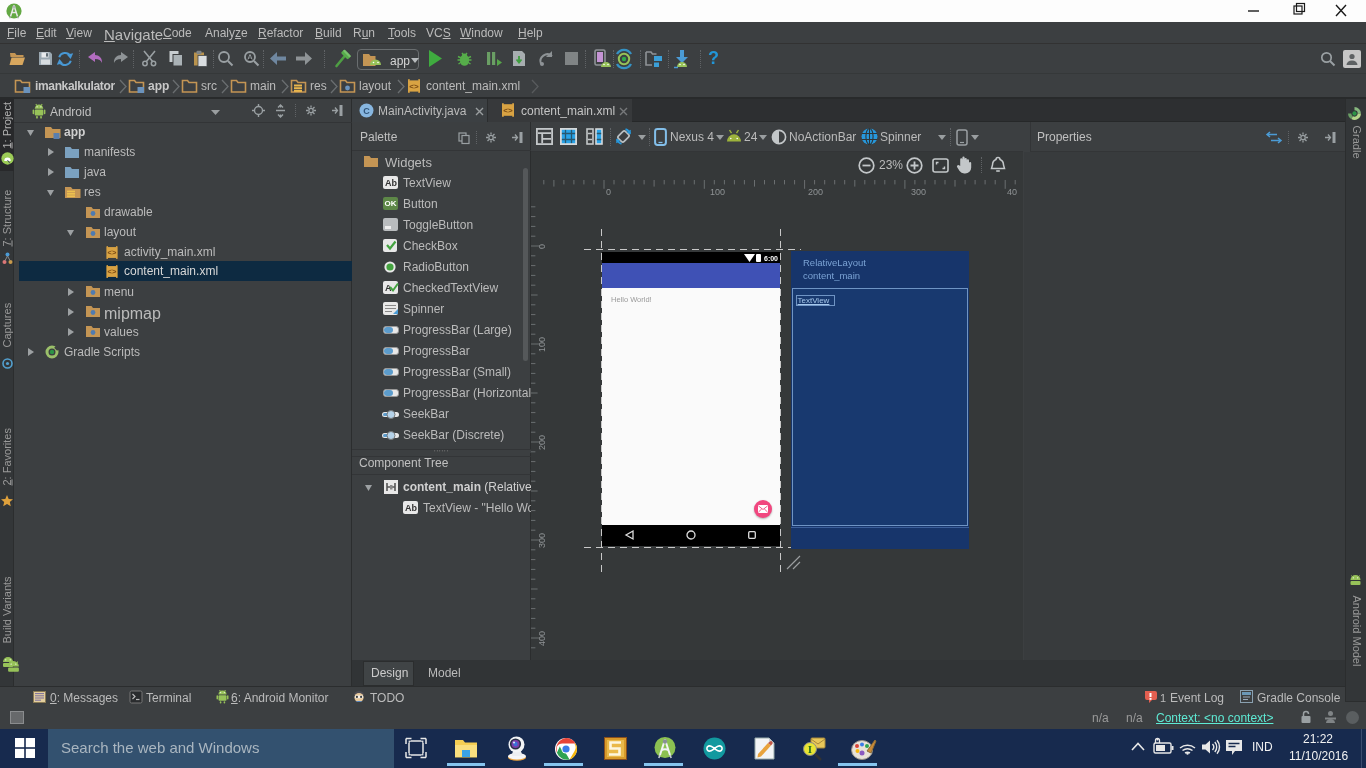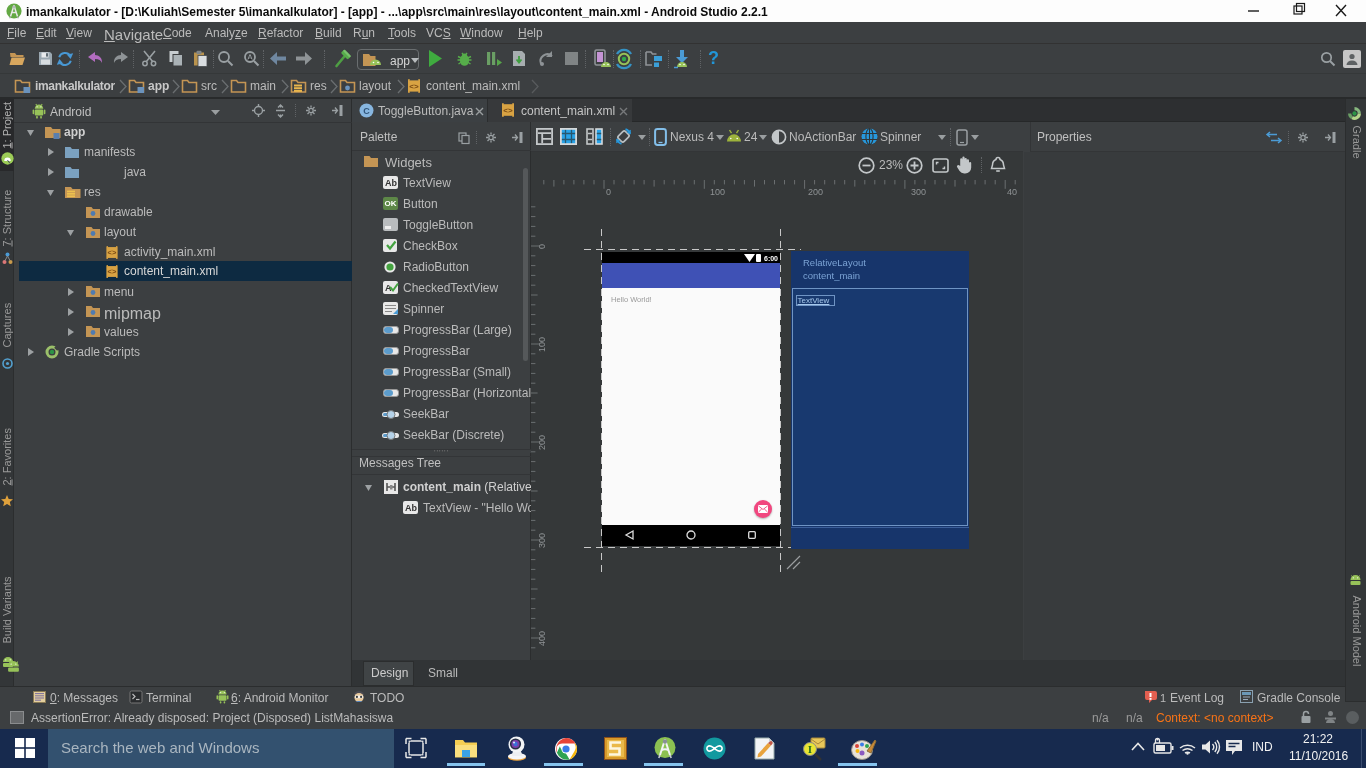--- a/index.html
+++ b/index.html
@@ -17,21 +17,20 @@
 <body>
 <div id="root">
 
 <div class="ab" style="left:0;top:0;width:1366px;height:22px;background:#fdfdfd;"></div>
 <svg class="ab" style="left:6px;top:3px;" width="16" height="16" viewBox="0 0 16 16">
  <circle cx="8" cy="8" r="7.6" fill="#63a843"></circle>
  <path d="M8 2.5 L11.5 13.5 M8 2.5 L4.5 13.5 M5.6 9.5 h4.8" stroke="#e8e8e8" stroke-width="1.5" fill="none"></path>
  <circle cx="8" cy="4" r="1.6" fill="#b5b8ba"></circle>
  <path d="M4.5 13.5 L3.6 15.2 M11.5 13.5 L12.4 15.2" stroke="#9aa0a3" stroke-width="1.2"></path>
 </svg>
-<div class="tx" style="left:26px;top:6px;color:#0a0a0a;font-size:12px;font-weight:bold;">imankalkulator - [D:\Kuliah\Semester 5\imankalkulator] - [app] - ...\app\src\main\res\layout\content_main.xml - Android Studio 2.2.1</div>
 <svg class="ab" style="left:1248px;top:4px;" width="110" height="14" viewBox="0 0 110 14">
  <path d="M0 7 h11" stroke="#1a1a1a" stroke-width="1.4"></path>
  <rect x="46" y="2" width="8" height="8" fill="none" stroke="#1a1a1a" stroke-width="1.2"></rect>
  <rect x="48.5" y="-0.5" width="8" height="8" fill="none" stroke="#1a1a1a" stroke-width="1.2"></rect>
  <path d="M88 1 L98 12 M98 1 L88 12" stroke="#1a1a1a" stroke-width="1.4"></path>
 </svg>
 
 <div class="ab" style="left:0;top:22px;width:1366px;height:22px;background:#3c3f41;border-bottom:1px solid #323232;"></div>
 <div class="tx" style="top:27px;left:7px;font-size:12px;"><u>F</u>ile</div>
 <div class="tx" style="top:27px;left:36px;font-size:12px;"><u>E</u>dit</div>
@@ -326,21 +325,21 @@
 <svg class="ab" style="left:64px;top:146px;" width="16" height="13" viewBox="0 0 16 13">
  <path d="M1 1 h5.5 l1.5 2 h7 v9 h-14z" fill="#7ba1c0"></path>
 </svg>
 <div class="tx" style="left:84px;top:146px;font-size:12px;">manifests</div>
 <svg class="ab" style="left:46px;top:167px;" width="9" height="10">
       <path d="M2 1 L8 5 L2 9 z" fill="#9da1a3"></path>
     </svg>
 <svg class="ab" style="left:64px;top:166px;" width="16" height="13" viewBox="0 0 16 13">
  <path d="M1 1 h5.5 l1.5 2 h7 v9 h-14z" fill="#7ba1c0"></path>
 </svg>
-<div class="tx" style="left:84px;top:166px;font-size:12px;margin-left:40px;">java</div>
+<div class="tx" style="left:84px;top:166px;font-size:12px;">java</div>
 <svg class="ab" style="left:46px;top:188px;" width="9" height="9">
       <path d="M1 2 h7 L4.5 8 z" fill="#9da1a3"></path>
     </svg>
 <svg class="ab" style="left:64px;top:186px;" width="17" height="13" viewBox="0 0 17 13">
  <path d="M1 1 h6 l1.5 2 h8 v9 h-15.5z" fill="#c49554"></path>
       <rect x="3" y="4.6" width="8" height="1.7" fill="#ecc04e"></rect>
       <rect x="3" y="7" width="8" height="1.7" fill="#ecc04e"></rect>
       <rect x="3" y="9.4" width="8" height="1.7" fill="#ecc04e"></rect>
 </svg>
 <div class="tx" style="left:84px;top:186px;font-size:12px;">res</div>
@@ -406,21 +405,21 @@
 </svg>
 <div class="tx" style="left:64px;top:346px;font-size:12px;">Gradle Scripts</div>
 
 <div class="ab" style="left:352px;top:99px;width:993px;height:23px;background:#2d2f31;border-bottom:1px solid #262829;"></div>
 <div class="ab" style="left:352px;top:99px;width:136px;height:23px;background:#3c4043;border-right:1px solid #2b2d2e;"></div>
 <div class="ab" style="left:488px;top:99px;width:144px;height:23px;background:#37393b;"></div>
 <svg class="ab" style="left:359px;top:103px;" width="15" height="15" viewBox="0 0 15 15">
  <circle cx="7.5" cy="7.5" r="7" fill="#87b6e0"></circle>
       <text x="7.5" y="11" font-size="9" font-weight="bold" fill="#31557a" text-anchor="middle" font-family="Liberation Sans">C</text>
 </svg>
-<div class="tx" style="left:378px;top:105px;font-size:12px;">ToggleButton.java</div>
+<div class="tx" style="left:378px;top:105px;font-size:12px;">MainActivity.java</div>
 <svg class="ab" style="left:475px;top:107px;" width="9" height="9">
       <path d="M1 1 L8 8 M8 1 L1 8" stroke="#9a9ea0" stroke-width="1.4"></path>
     </svg>
 <svg class="ab" style="left:501px;top:102px;" width="14" height="16" viewBox="0 0 14 16">
  <rect x="1" y="1" width="12" height="14" rx="1" fill="#d9a343"></rect>
  <rect x="2.6" y="0" width="8.8" height="2.2" fill="#37393b"></rect>
       <rect x="2.6" y="13.8" width="8.8" height="2.2" fill="#37393b"></rect>
  <text x="7" y="11" font-size="8" font-weight="bold" fill="#7a4a14" text-anchor="middle" font-family="Liberation Sans">&lt;&gt;</text>
 </svg>
 <div class="tx" style="left:521px;top:105px;font-size:12px;color:#c4c4c4;">content_main.xml</div>
@@ -503,39 +502,39 @@
       <rect x="1" y="5" width="8" height="3" rx="1.5" fill="#5c9ccc"></rect>
       <circle cx="9" cy="6.5" r="4" fill="#b5d2e8" stroke="#777" stroke-width="1"></circle>
 </svg>
 <div class="tx" style="left:403px;top:429px;font-size:12px;">SeekBar (Discrete)</div>
 
 <div class="ab" style="left:523px;top:168px;width:5px;height:193px;background:#55585a;border-radius:3px;"></div>
 
 <div class="ab" style="left:352px;top:449px;width:179px;height:4px;background:#3c3f41;border-top:1px solid #333537;"></div>
 <div class="tx" style="left:434px;top:449px;font-size:8px;color:#777;letter-spacing:1px;">''''''</div>
 <div class="ab" style="left:352px;top:456px;width:179px;height:1px;background:#333537;"></div>
-<div class="tx" style="left:359px;top:457px;font-size:12px;color:#c0c0c0;">Messages Tree</div>
+<div class="tx" style="left:359px;top:457px;font-size:12px;color:#c0c0c0;">Component Tree</div>
 <div class="ab" style="left:352px;top:474px;width:179px;height:1px;background:#333537;"></div>
 <svg class="ab" style="left:364px;top:483px;" width="9" height="9">
       <path d="M1 2 h7 L4.5 8 z" fill="#9da1a3"></path>
     </svg>
 <svg class="ab" style="left:384px;top:480px;" width="14" height="14" viewBox="0 0 14 14">
  <rect x="0" y="0" width="14" height="14" fill="#e8e8e8"></rect>
       <path d="M3 3 v8 M11 3 v8 M3 7 h3 M11 7 h-3" stroke="#555" stroke-width="1.6"></path>
       <rect x="6" y="5" width="2.5" height="4.5" fill="#888"></rect>
 </svg>
 <div class="tx" style="left:403px;top:481px;font-size:12px;color:#d0d0d0;"><b>content_main</b> (RelativeL</div>
 <div class="ab" style="left:403px;top:501px;width:15px;height:13px;background:#e8e8e8;border-radius:2px;"></div>
 <div class="tx" style="left:405px;top:504px;font-size:9px;font-weight:bold;color:#333;">Ab</div>
 <div class="tx" style="left:423px;top:502px;font-size:12px;">TextView - "Hello Wo</div>
 
 <div class="ab" style="left:352px;top:660px;width:993px;height:26px;background:#313436;"></div>
 <div class="ab" style="left:363px;top:661px;width:51px;height:25px;background:#404446;border:1px solid #2b2d2e;"></div>
 <div class="tx" style="left:371px;top:667px;font-size:12px;color:#ccc;">Design</div>
-<div class="tx" style="left:428px;top:667px;font-size:12px;">Small</div>
+<div class="tx" style="left:428px;top:667px;font-size:12px;">Model</div>
 
 <div class="ab" style="left:531px;top:122px;width:492px;height:538px;background:#353839;"></div>
 <div class="ab" style="left:531px;top:122px;width:492px;height:30px;background:#3c3f41;border-bottom:1px solid #333537;"></div>
 <svg class="ab" style="left:536px;top:128px;" width="17" height="17" viewBox="0 0 17 17">
  <rect x="0.9" y="0.9" width="15.2" height="15.2" fill="none" stroke="#c3c7c9" stroke-width="1.8"></rect>
  <path d="M2 5.2 h13 M6.2 5.2 v10 M6.2 10.8 h8.8" stroke="#c3c7c9" stroke-width="1.8"></path>
 </svg>
 <svg class="ab" style="left:560px;top:128px;" width="17" height="17" viewBox="0 0 17 17">
  <rect x="1" y="1" width="15" height="15" fill="#29a3e8"></rect>
  <path d="M1 5.5 h15 M1 11.5 h15 M5.5 1 v15 M11.5 1 v15" stroke="#27576f" stroke-width="1.3"></path>
@@ -861,24 +860,23 @@
 <div class="tx" style="left:1160px;top:693px;font-size:11px;">1</div>
 <div class="tx" style="left:1170px;top:692px;">Event Log</div>
 <svg class="ab" style="left:1240px;top:690px;" width="13" height="13" viewBox="0 0 13 13">
  <rect x="0.5" y="0.5" width="12" height="12" fill="#3c3f41" stroke="#8aa0b0" stroke-width="1"></rect>
       <rect x="2" y="2" width="9" height="3" fill="#6b98b8"></rect>
       <path d="M3 7 h7 M3 9.5 h5" stroke="#9ab" stroke-width="1"></path>
 </svg>
 <div class="tx" style="left:1257px;top:692px;">Gradle Console</div>
 
 <div class="ab" style="left:10px;top:711px;width:14px;height:13px;background:#67696b;border:1px solid #8a8c8e;"></div>
-<div class="tx" style="left:31px;top:712px;">AssertionError: Already disposed: Project (Disposed) ListMahasiswa</div>
 <div class="tx" style="left:1092px;top:712px;color:#9a9a9a;">n/a</div>
 <div class="tx" style="left:1126px;top:712px;color:#9a9a9a;">n/a</div>
-<div class="tx" style="left:1156px;top:712px;color:#f97316;">Context: &lt;no context&gt;</div>
+<div class="tx" style="left:1156px;top:712px;color:#5eead4;text-decoration:underline;">Context: &lt;no context&gt;</div>
 <svg class="ab" style="left:1300px;top:710px;" width="12" height="14" viewBox="0 0 12 14">
  <rect x="1.5" y="6" width="9" height="7" rx="1" fill="#9aa0a3"></rect>
       <path d="M3.5 6 V4 a2.5 2.5 0 0 1 5 0" fill="none" stroke="#9aa0a3" stroke-width="1.5"></path>
 </svg>
 <svg class="ab" style="left:1324px;top:710px;" width="13" height="14" viewBox="0 0 13 14">
  <circle cx="6.5" cy="3.5" r="2.5" fill="#808486"></circle>
       <path d="M2 13 a4.5 4 0 0 1 9 0 z" fill="#808486"></path>
       <rect x="1" y="7.5" width="11" height="2" fill="#808486"></rect>
 </svg>
 <div class="ab" style="left:1346px;top:711px;width:13px;height:13px;border-radius:50%;background:#5a5e60;"></div>

